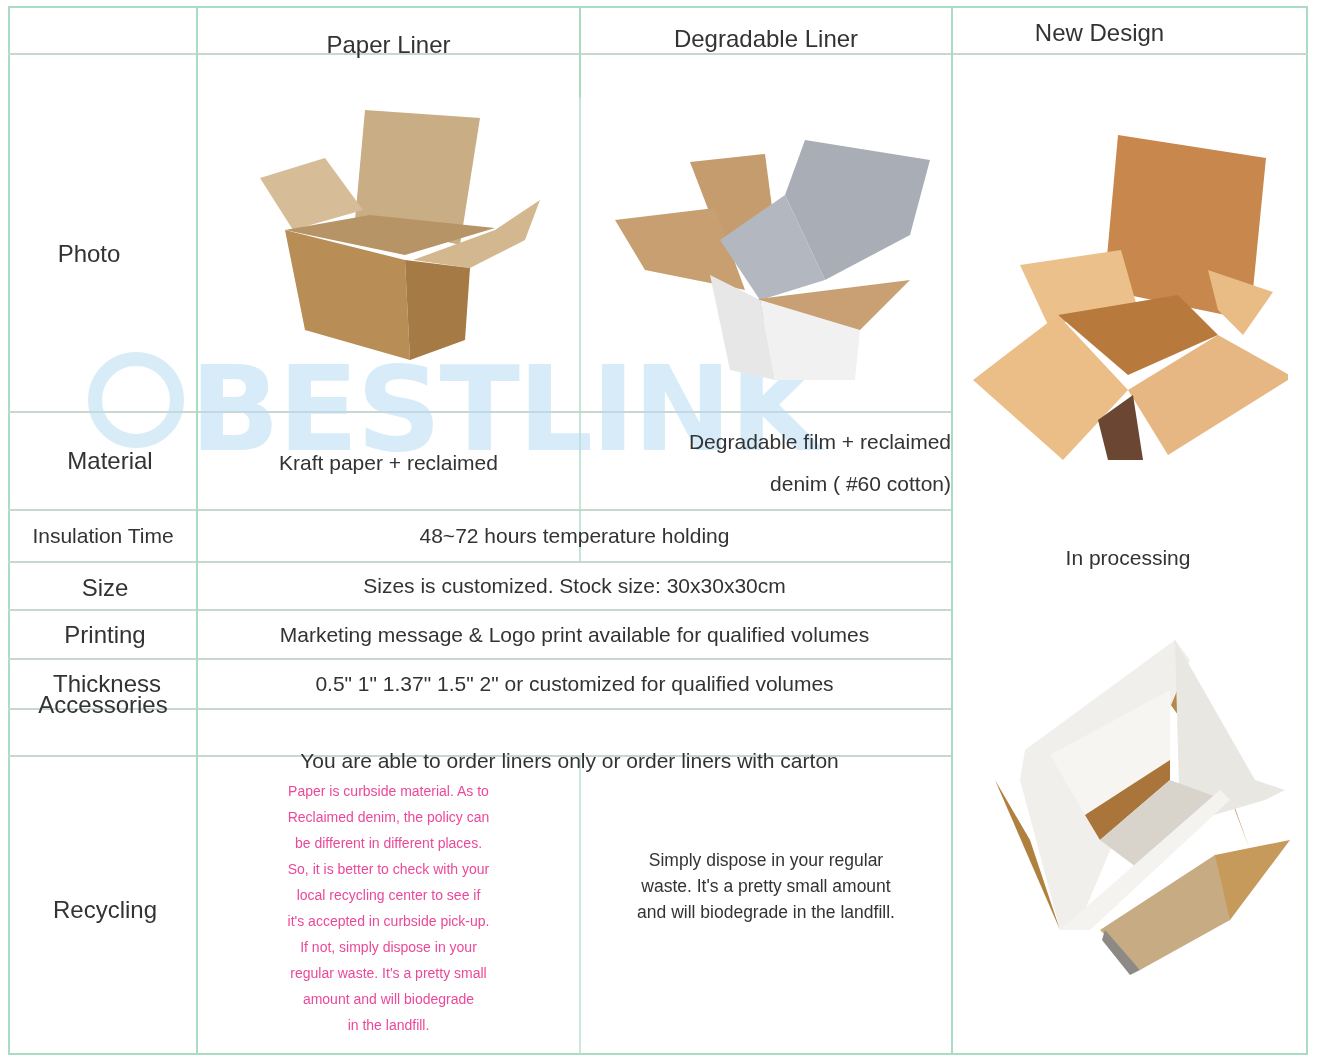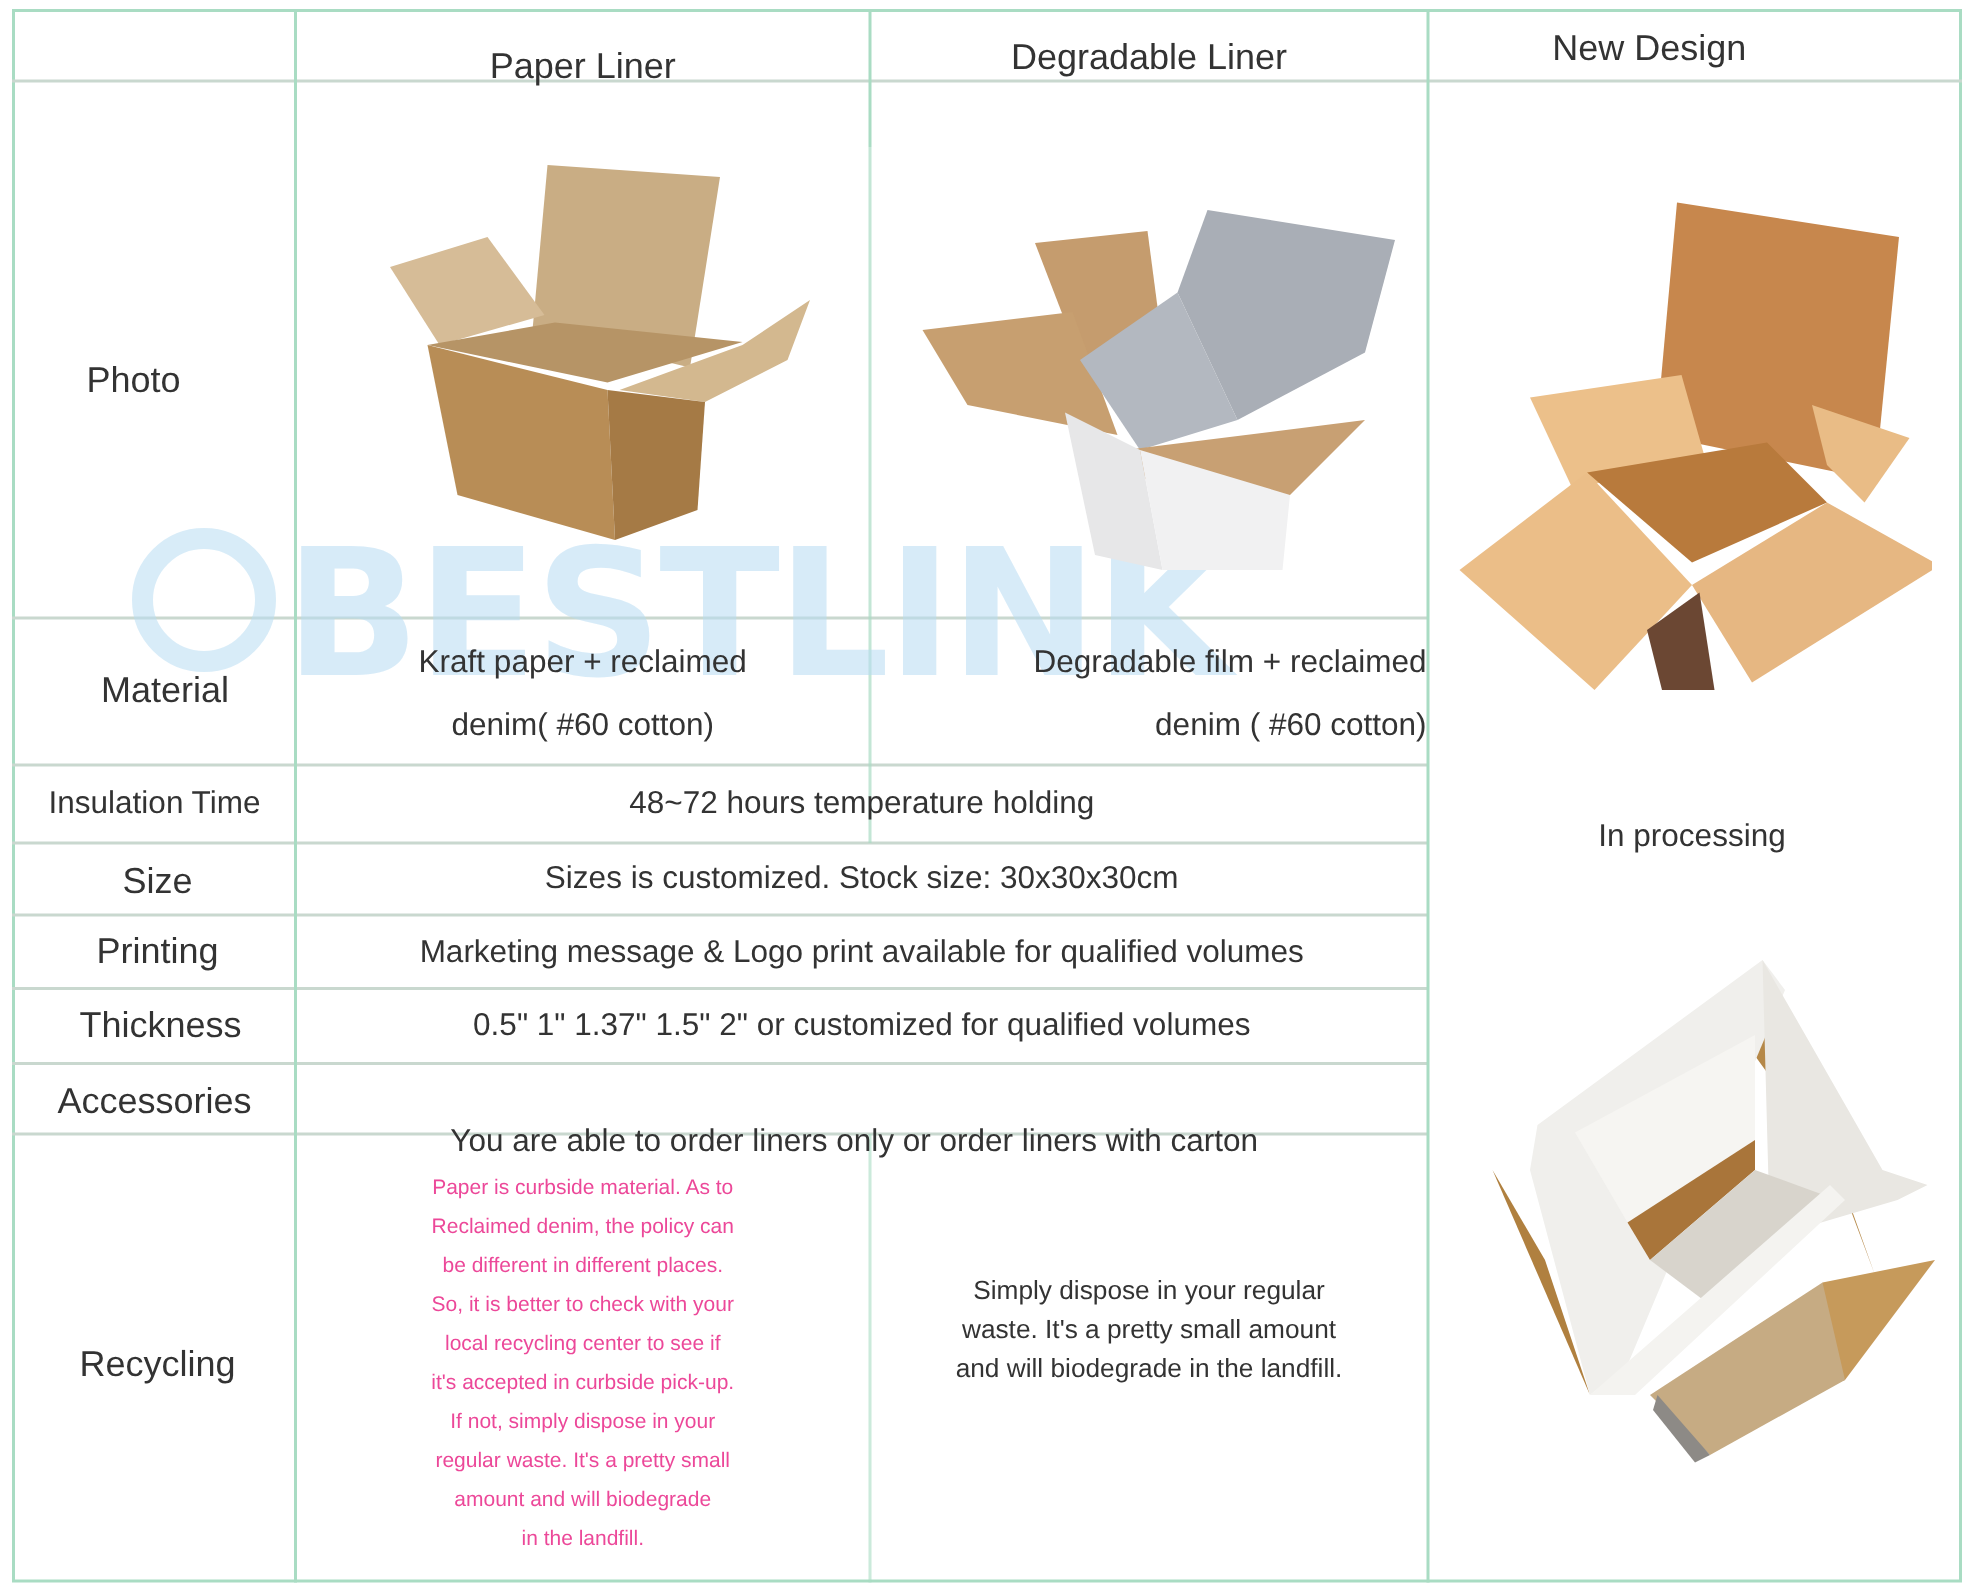--- a/index.html
+++ b/index.html
@@ -85,40 +85,39 @@
     <polygon points="90,185 210,165 250,205 160,245" fill="#b87a3c"></polygon>
     <polygon points="5,250 90,185 160,260 95,330" fill="#ebbe88"></polygon>
     <polygon points="160,260 250,205 325,247 200,325" fill="#e6b782"></polygon>
     <polygon points="130,290 165,265 175,330 140,330" fill="#6b4733"></polygon>
   </svg>
 </div>
 
 <div class="cell rowlabel" style="left:10px;top:412px;width:200px;height:97px;">Material</div>
 <div class="cell" style="left:198px;top:418px;width:381px;height:90px;flex-direction:column;">
   <div class="body-text">Kraft paper + reclaimed</div>
-  <div class="body-text">denim( #60 cotton)</div>
 </div>
 <div class="cell" style="left:581px;top:418px;width:370px;height:90px;flex-direction:column;align-items:flex-end;">
   <div class="body-text">Degradable film + reclaimed</div>
   <div class="body-text">denim ( #60 cotton)</div>
 </div>
 
 <div class="cell rowlabel small" style="left:10px;top:511px;width:186px;height:50px;">Insulation Time</div>
 <div class="cell span-text" style="left:198px;top:511px;width:753px;height:50px;">48~72 hours temperature holding</div>
 
 <div class="cell rowlabel" style="left:10px;top:563px;width:190px;height:50px;">Size</div>
 <div class="cell span-text" style="left:198px;top:563px;width:753px;height:46px;">Sizes is customized. Stock size: 30x30x30cm</div>
 
 <div class="cell rowlabel" style="left:10px;top:611px;width:190px;height:47px;">Printing</div>
 <div class="cell span-text" style="left:198px;top:611px;width:753px;height:47px;">Marketing message &amp; Logo print available for qualified volumes</div>
 
 <div class="cell rowlabel" style="left:10px;top:660px;width:194px;height:48px;">Thickness</div>
 <div class="cell span-text" style="left:198px;top:660px;width:753px;height:48px;">0.5" 1" 1.37" 1.5" 2" or customized for qualified volumes</div>
 
-<div class="cell rowlabel" style="left:8px;top:710px;width:190px;height:50px;">Accessories</div>
+<div class="cell rowlabel" style="left:8px;top:680px;width:190px;height:50px;">Accessories</div>
 <div class="cell span-text" style="left:198px;top:738px;width:743px;height:46px;">You are able to order liners only or order liners with carton</div>
 
 <div class="cell span-text" style="left:953px;top:535px;width:350px;height:46px;">In processing</div>
 
 <div style="position:absolute;left:990px;top:630px;width:300px;height:360px;">
   <svg width="300" height="360" viewBox="0 0 300 360">
     <polygon points="5,150 70,300 40,210" fill="#b0803f"></polygon>
     <polygon points="170,60 200,60 260,220 235,150" fill="#b58848"></polygon>
     <polygon points="225,225 300,210 240,290 175,315" fill="#c69a5b"></polygon>
     <polygon points="35,120 185,10 200,30 95,280 70,300 30,150" fill="#f0efec"></polygon>

